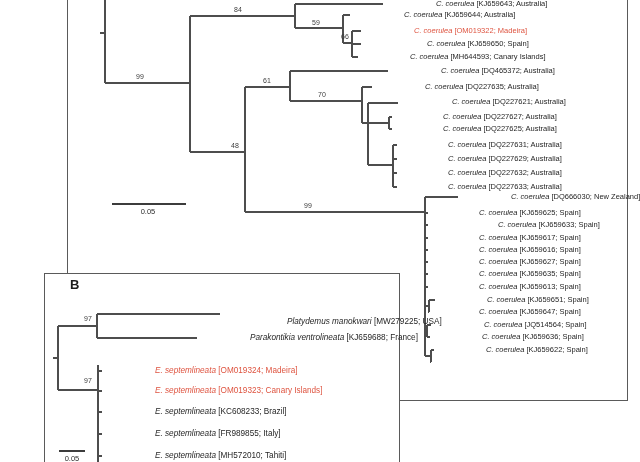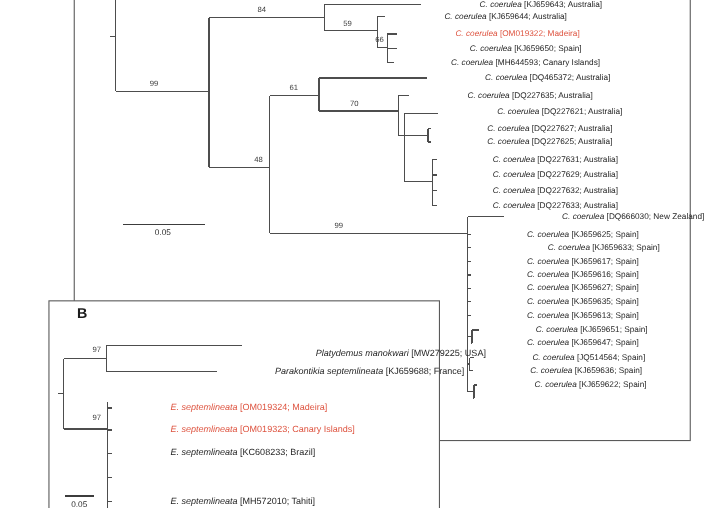--- a/index.html
+++ b/index.html
@@ -89,24 +89,25 @@
       <span class="taxon" style="left: 431px; top: 245px;"><i>C. coerulea</i> [KJ659616; Spain]</span>
       <span class="taxon" style="left: 431px; top: 257px;"><i>C. coerulea</i> [KJ659627; Spain]</span>
       <span class="taxon" style="left: 431px; top: 269px;"><i>C. coerulea</i> [KJ659635; Spain]</span>
       <span class="taxon" style="left: 431px; top: 282px;"><i>C. coerulea</i> [KJ659613; Spain]</span>
       <span class="taxon" style="left: 439px; top: 295px;"><i>C. coerulea</i> [KJ659651; Spain]</span>
       <span class="taxon" style="left: 431px; top: 307px;"><i>C. coerulea</i> [KJ659647; Spain]</span>
       <span class="taxon" style="left: 436px; top: 320px;"><i>C. coerulea</i> [JQ514564; Spain]</span>
       <span class="taxon" style="left: 434px; top: 332px;"><i>C. coerulea</i> [KJ659636; Spain]</span>
       <span class="taxon" style="left: 438px; top: 345px;"><i>C. coerulea</i> [KJ659622; Spain]</span>
       <span class="taxon b" style="left: 225px; top: 316px; margin-left: 14px;"><i>Platydemus manokwari</i> [MW279225; USA]</span>
-      <span class="taxon b" style="left: 202px; top: 332px;"><i>Parakontikia septemlineata</i> [KJ659688; France]</span>
+      <span class="taxon b" style="left: 202px; top: 332px;"><i>Parakontikia ventrolineata</i> [KJ659688; France]</span>
       <span class="taxon b" style="left: 107px; top: 365px; color: rgb(222, 84, 64);"><i>E. septemlineata</i> [OM019324; Madeira]</span>
       <span class="taxon b" style="left: 107px; top: 385px; color: rgb(222, 84, 64); text-align: center;"><i>E. septemlineata</i> [OM019323; Canary Islands]</span>
       <span class="taxon b" style="left: 107px; top: 406px;"><i>E. septemlineata</i> [KC608233; Brazil]</span>
+      <span class="taxon b" style="left: 107px; top: 428px;"><i>E. septemlineata</i> [FR989855; Italy]</span>
       <span class="taxon b" style="left: 107px; top: 450px;"><i>E. septemlineata</i> [MH572010; Tahiti]</span>
       <span class="support" style="left: 238px; top: 13px;">84</span>
       <span class="support" style="left: 316px; top: 26px;">59</span>
       <span class="support" style="left: 345px; top: 40px;">66</span>
       <span class="support" style="left: 140px; top: 80px;">99</span>
       <span class="support" style="left: 267px; top: 84px;">61</span>
       <span class="support" style="left: 322px; top: 98px;">70</span>
       <span class="support" style="left: 235px; top: 149px;">48</span>
       <span class="support" style="left: 308px; top: 209px;">99</span>
       <span class="support" style="left: 88px; top: 322px;">97</span>

